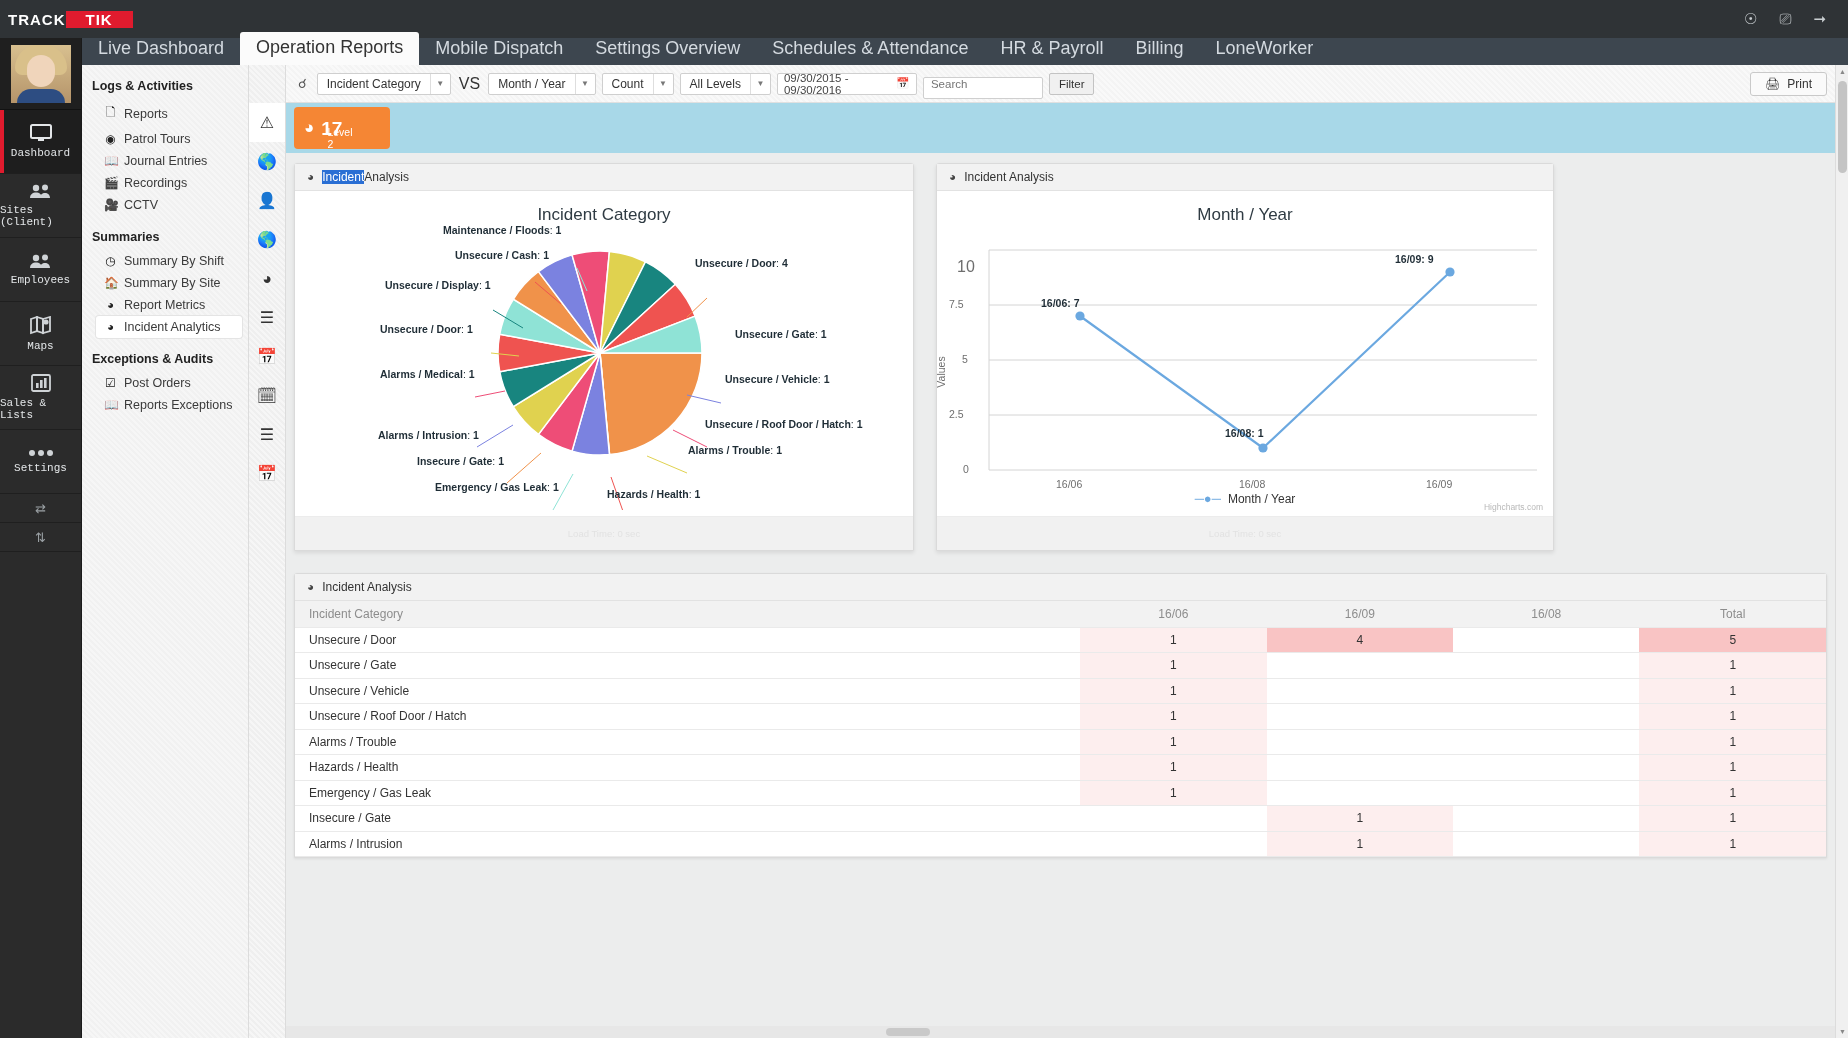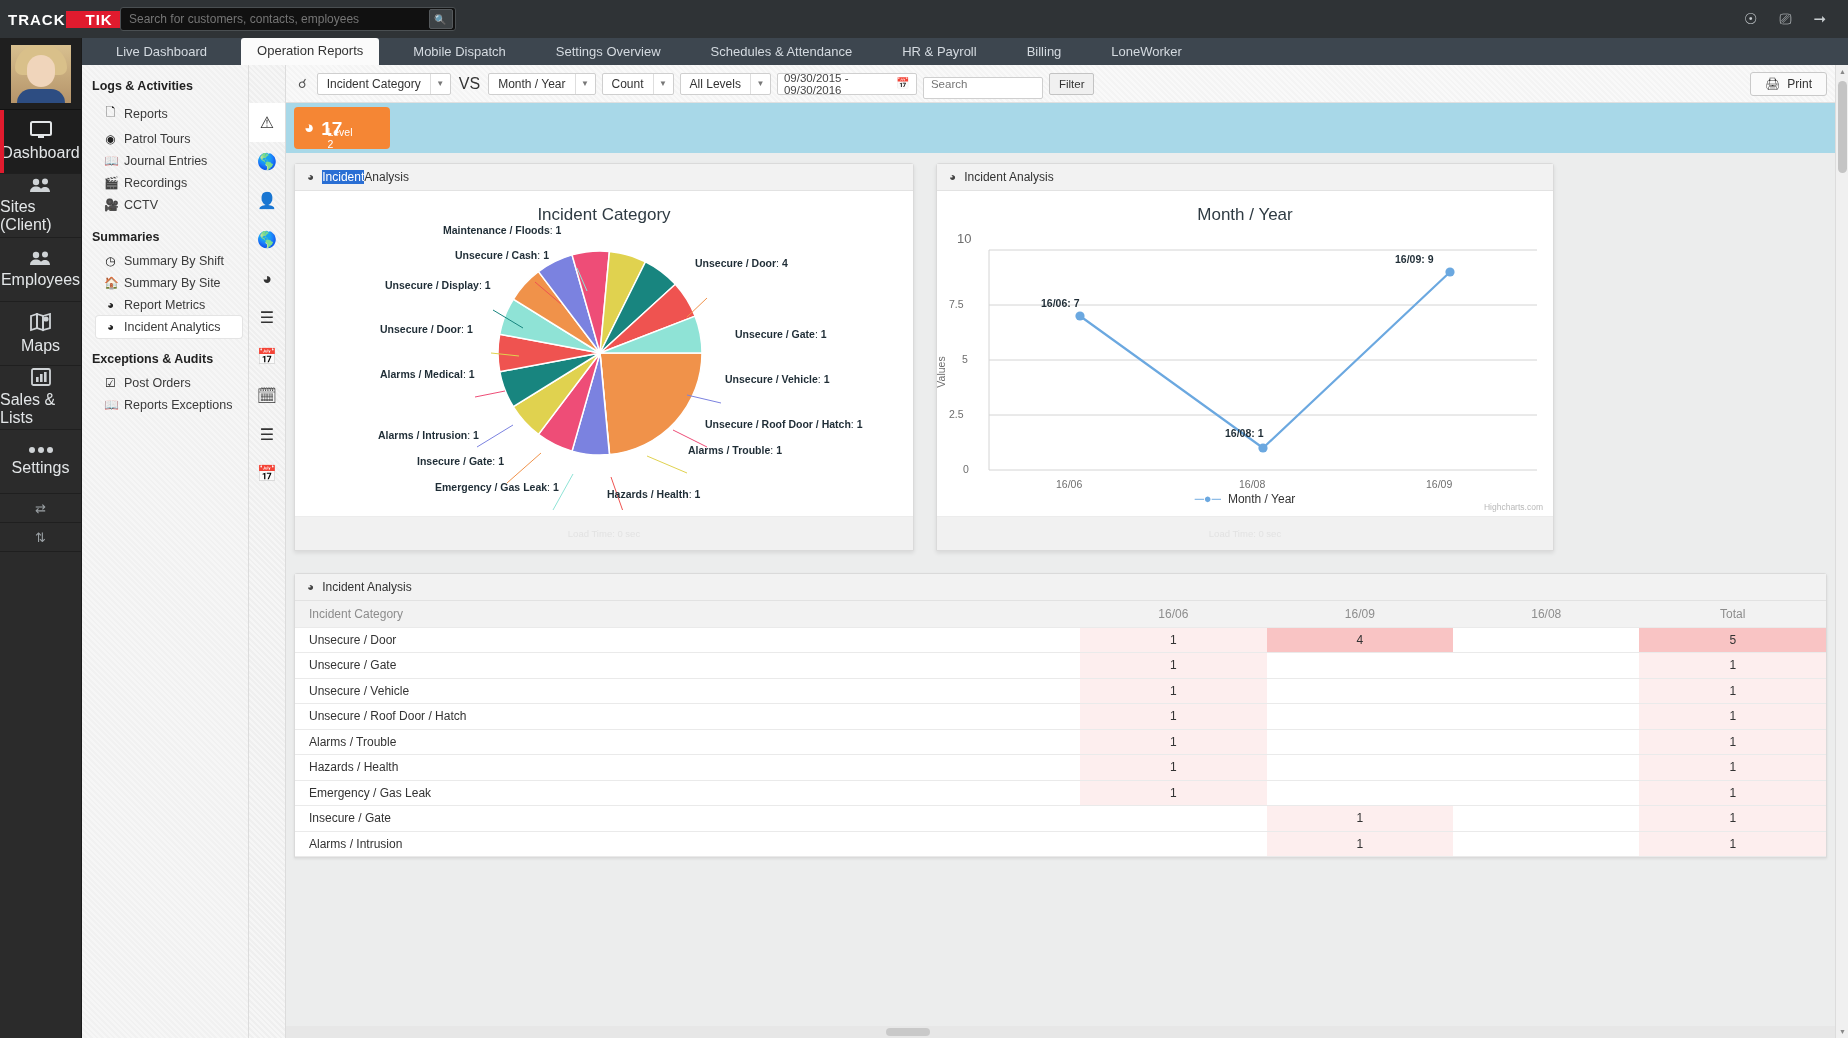--- a/index.html
+++ b/index.html
@@ -42,29 +42,29 @@
   #avatar .hair { position:absolute; left:4px; top:0; width:52px; height:30px; background:#d9c08a; border-radius:26px 26px 8px 8px;}
   #avatar .face { position:absolute; left:16px; top:10px; width:28px; height:32px; background:#f0d5bb; border-radius:14px;}
   #avatar .body { position:absolute; left:6px; bottom:0; width:48px; height:14px; background:#2d4d82; border-radius:16px 16px 0 0;}
   .rail-item {
     height:64px; display:flex; flex-direction:column; align-items:center; justify-content:center;
     color:#cfd3d6; border-bottom:1px solid #1f1f1f; position:relative; cursor:pointer;
   }
   .rail-item.active { background:#1e1e1e; }
   .rail-item.active::before { content:""; position:absolute; left:0; top:0; bottom:0; width:4px; background:#e01b2e; }
   .rail-item .ricon { font-size:19px; line-height:19px; margin-bottom:5px; color:#d6dadd; }
-  .rail-item .rlabel { font-size:16px; color:#e3e6e8; }
+  .rail-item .rlabel { font-size:11px; color:#e3e6e8;font-family:Liberation Mono, monospace; }
   .rail-mini { height:29px; display:flex; align-items:center; justify-content:center; color:#9aa0a4; font-size:13px; border-bottom:1px solid #1f1f1f;}
   
   #tabs {
     position:absolute; left:82px; top:38px; width:1766px; height:27px;
     background:#3d464f; display:flex; align-items:flex-end;
   }
   .tab {
-    padding:5px 16px 6px 16px; font-size:13px; color:#d4dae0; cursor:pointer;margin-left:18px;
+    padding:5px 16px 6px 16px; font-size:18px; color:#d4dae0; cursor:pointer;
   }
   .tab.active { background:#fbfbfb; color:#333; border-radius:3px 3px 0 0; padding-bottom:7px;}
   
   #subnav {
     position:absolute; left:82px; top:65px; width:167px; height:973px;
     background:#f4f4f4; border-right:1px solid #dcdcdc;
     background-image:repeating-linear-gradient(45deg,#f6f6f6 0 2px,#f1f1f1 2px 4px);
   }
   .nav-head { font-weight:bold; font-size:12.5px; color:#222; padding:14px 0 6px 10px; }
   .nav-item { display:flex; align-items:center; gap:7px; padding:4px 0 4px 22px; font-size:12.5px; color:#3a3a3a; cursor:pointer;}
@@ -135,24 +135,20 @@
   #hscroll .thumb { position:absolute; left:600px; top:2px; width:44px; height:8px; background:#c9c9c9; border-radius:4px;}
   .svgicon { display:block; }
 </style>
 </head>
 <body>
 
 <div id="topbar">
   <div id="logo">
     <span class="logo-track">TRACK</span>
       <span class="logo-tik">TIK</span>
-  </div>
-  <div id="globalsearch">
-    <input placeholder="Search for customers, contacts, employees" style="">
-    <div class="srchbtn">🔍</div>
   </div>
   <div id="topright">
     <span class="ticon">☉</span>
     <span class="ticon">⎚</span>
     <span class="ticon">➞</span>
   </div>
 </div>
 
 <div id="rail">
   <div id="avatar-wrap">
@@ -453,21 +449,21 @@
             <line x1="52" y1="192" x2="600" y2="192"></line>
             <line x1="52" y1="247" x2="600" y2="247"></line>
           </g>
           <line x1="52" y1="27" x2="52" y2="247" stroke="#d4d4d4"></line>
           <polyline points="143,93 326,225 513,49" fill="none" stroke="#6ba8e0" stroke-width="2.2"></polyline>
           <circle cx="143" cy="93" r="4.6" fill="#6ba8e0"></circle>
           <circle cx="326" cy="225" r="4.6" fill="#6ba8e0"></circle>
           <circle cx="513" cy="49" r="4.6" fill="#6ba8e0"></circle>
         </svg>
 
-        <div style="position:absolute;left:20px;top:40px;font-size:13px;color:#6e6e6e;">10</div>
+        <div style="position:absolute;left:20px;top:67px;font-size:16px;color:#6e6e6e;">10</div>
         <div style="position:absolute;left:12px;top:107px;font-size:10.5px;color:#6e6e6e;">7.5</div>
         <div style="position:absolute;left:25px;top:162px;font-size:10.5px;color:#6e6e6e;">5</div>
         <div style="position:absolute;left:12px;top:217px;font-size:10.5px;color:#6e6e6e;">2.5</div>
         <div style="position:absolute;left:26px;top:272px;font-size:10.5px;color:#6e6e6e;">0</div>
         <div style="position:absolute;left:-12px;top:175px;font-size:10.5px;color:#6e6e6e;transform:rotate(-90deg);">Values</div>
 
         <div style="position:absolute;left:119px;top:287px;font-size:10.5px;color:#6e6e6e;">16/06</div>
         <div style="position:absolute;left:302px;top:287px;font-size:10.5px;color:#6e6e6e;">16/08</div>
         <div style="position:absolute;left:489px;top:287px;font-size:10.5px;color:#6e6e6e;">16/09</div>
 

